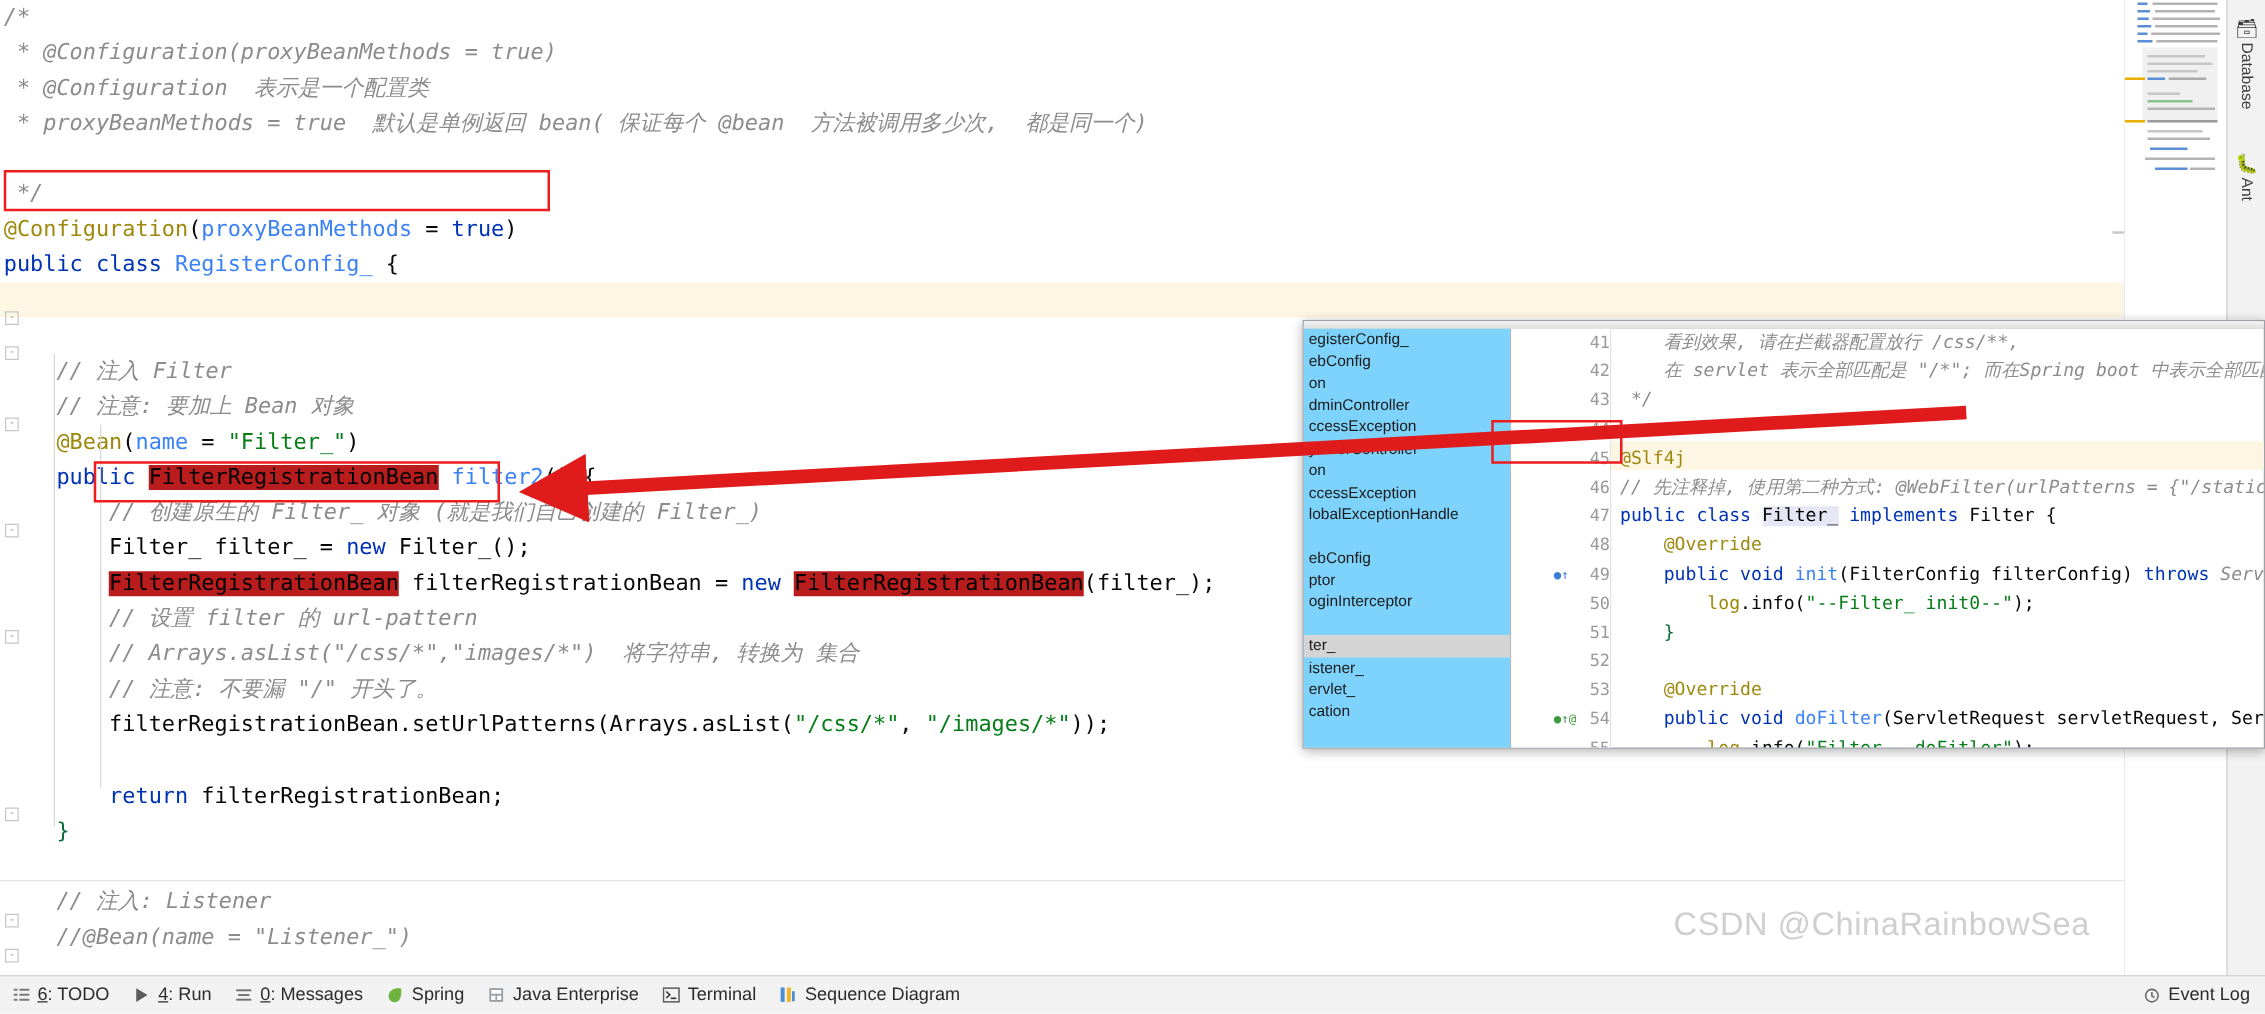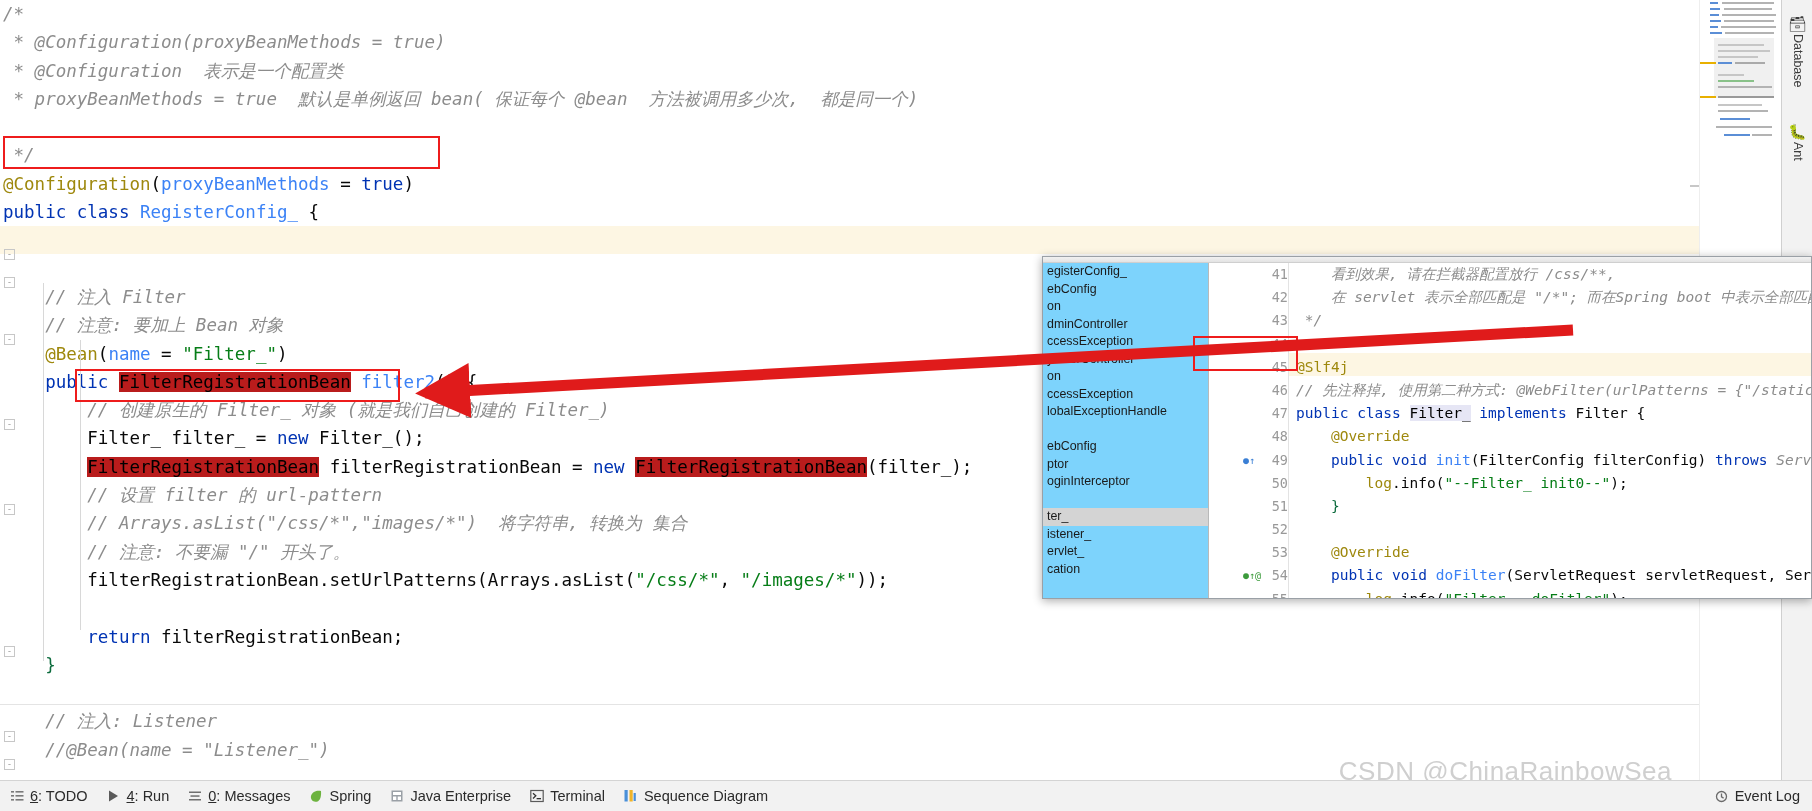--- a/index.html
+++ b/index.html
@@ -249,21 +249,21 @@
   .sb-right {
     margin-left: auto;
     display: flex; align-items: center; gap: 6px;
     padding-right: 12px;
     color: #2b2b2b;
   }
 
   
   .watermark {
     position: absolute;
-    right: 140px; bottom: 24px;
+    right: 140px; bottom: 56px;
     font-family: "Liberation Sans", sans-serif;
     font-size: 26px;
     color: #cfcfcf;
     letter-spacing: 0.5px;
     z-index: 55;
     white-space: nowrap;
   }
   
   .hsep {
     position: absolute;

